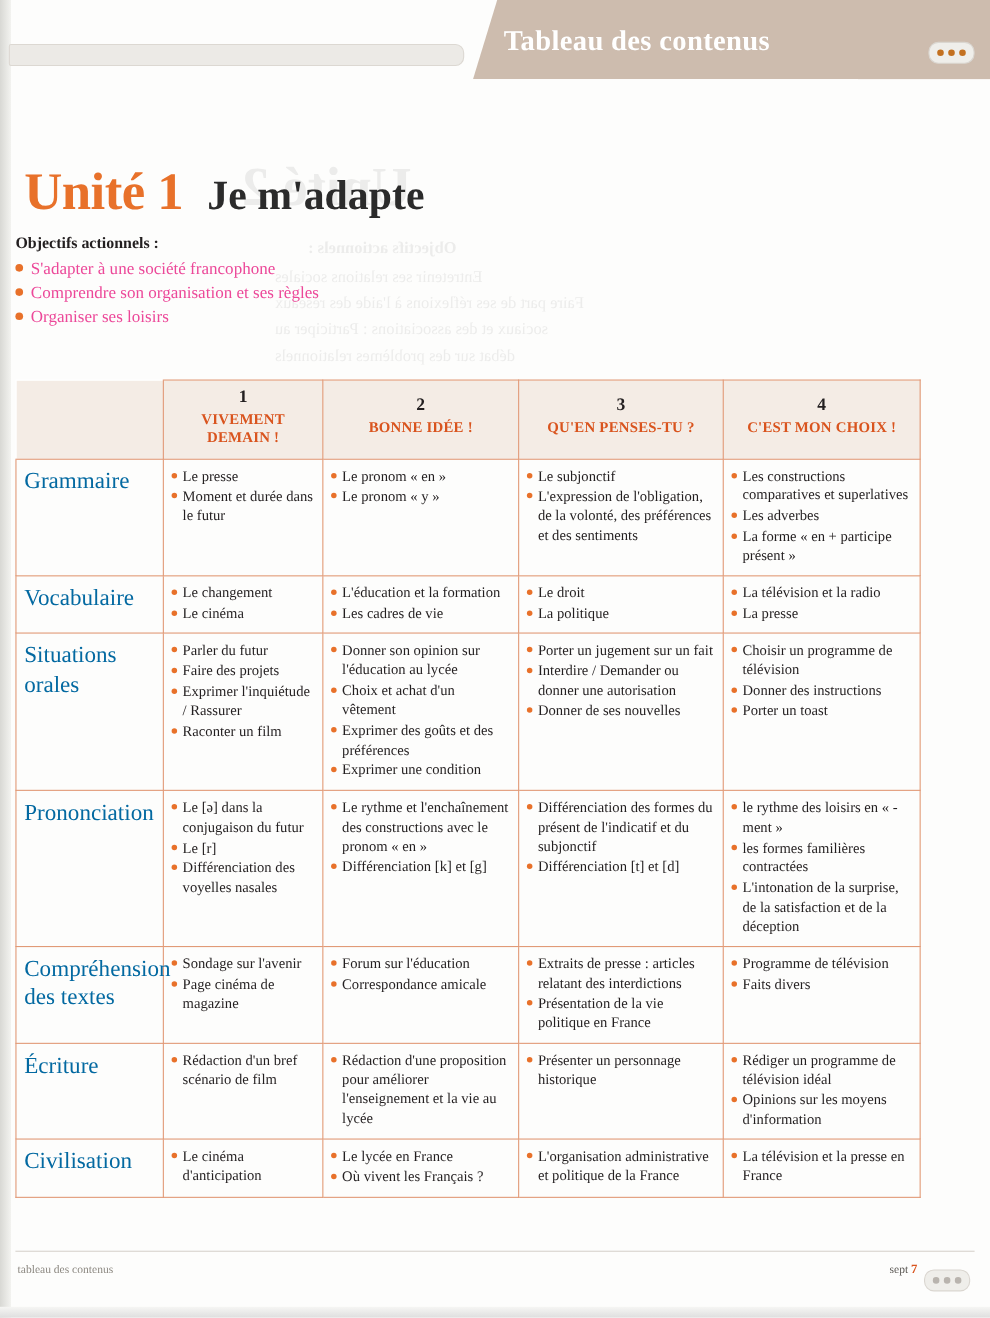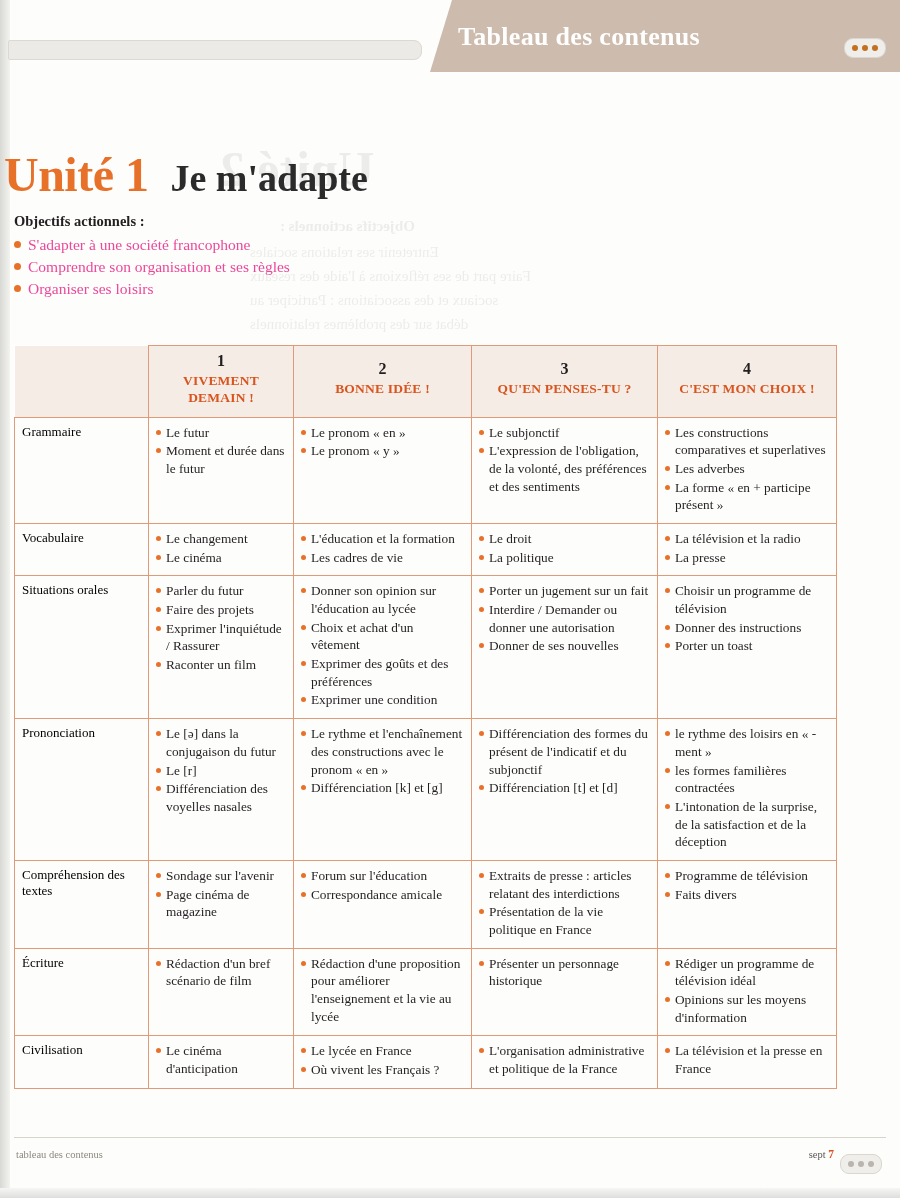--- a/index.html
+++ b/index.html
@@ -135,21 +135,21 @@
   }
   .ghost-line {
     left: 250px;
     font-size: 15px;
     transform: scaleX(-1);
   }
 
   
   .unit-title {
     position: absolute;
-    left: 4px;
+    left: 22px;
     top: 140px;
     display: flex;
     align-items: baseline;
     gap: 22px;
   }
   .unit-label {
     font-size: 48px;
     font-weight: bold;
     color: #e8712a;
     font-family: "Liberation Serif", serif;
@@ -229,22 +229,22 @@
     display: block;
     line-height: 1.25;
     letter-spacing: 0.2px;
   }
   .corner-cell {
     background: #ffffff;
     border-left-color: #ffffff !important;
     border-top-color: #ffffff !important;
   }
   .row-label {
-    font-size: 13px;
-    color: #000000;
+    font-size: 21px;
+    color: #0369a1;
     line-height: 1.25;
     padding-top: 7px;
     white-space: normal;
   }
   .cell ul {
     list-style: none;
     margin: 0;
     padding: 0;
   }
   .cell li {
@@ -371,21 +371,21 @@
         <span class="col-head-num">4</span>
         <span class="col-head-title">C'EST MON CHOIX !</span>
       </th>
     </tr>
   </thead>
   <tbody id="table-body">
       <tr>
         <td class="row-label">Grammaire</td>
         <td class="cell">
           <ul>
-            <li>Le futur</li>
+            <li>Le presse</li>
             <li>Moment et durée dans le futur</li>
           </ul>
         </td>
         <td class="cell">
           <ul>
             <li>Le pronom « en »</li>
             <li>Le pronom « y »</li>
           </ul>
         </td>
         <td class="cell">

